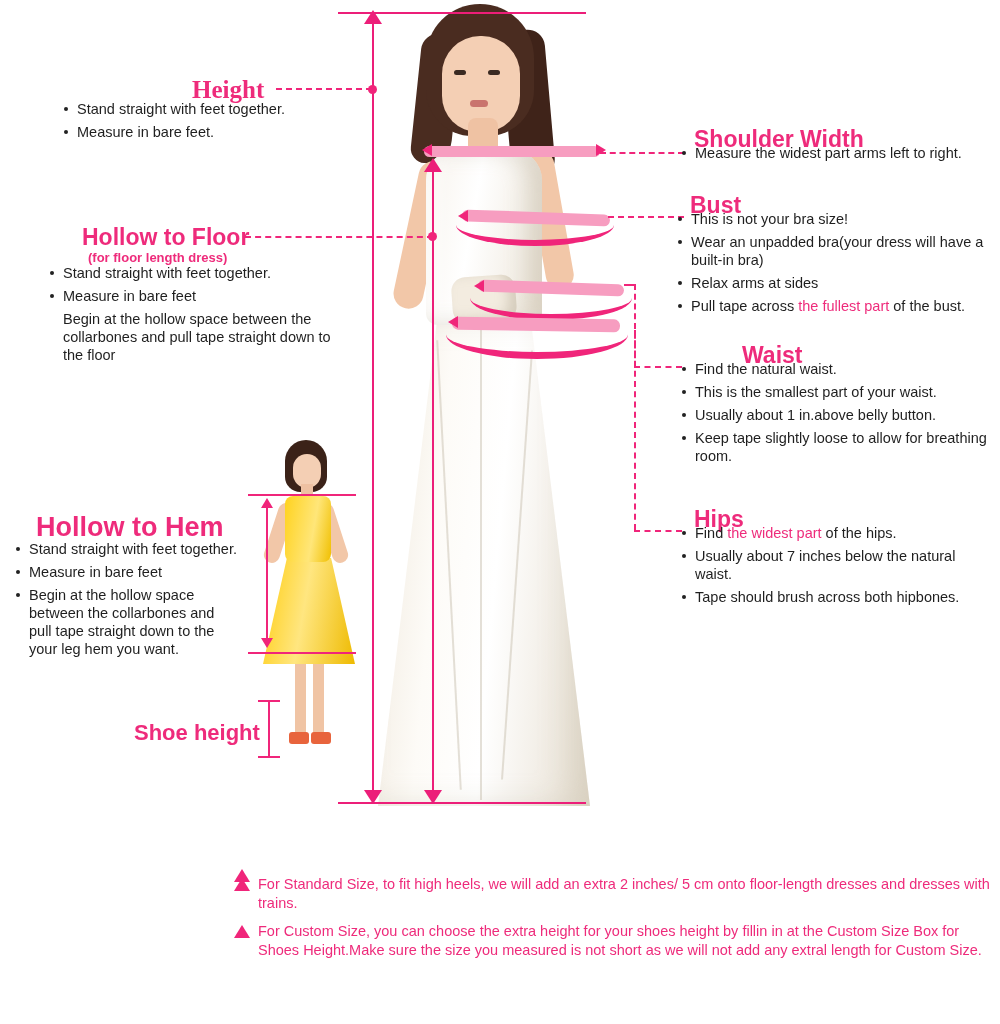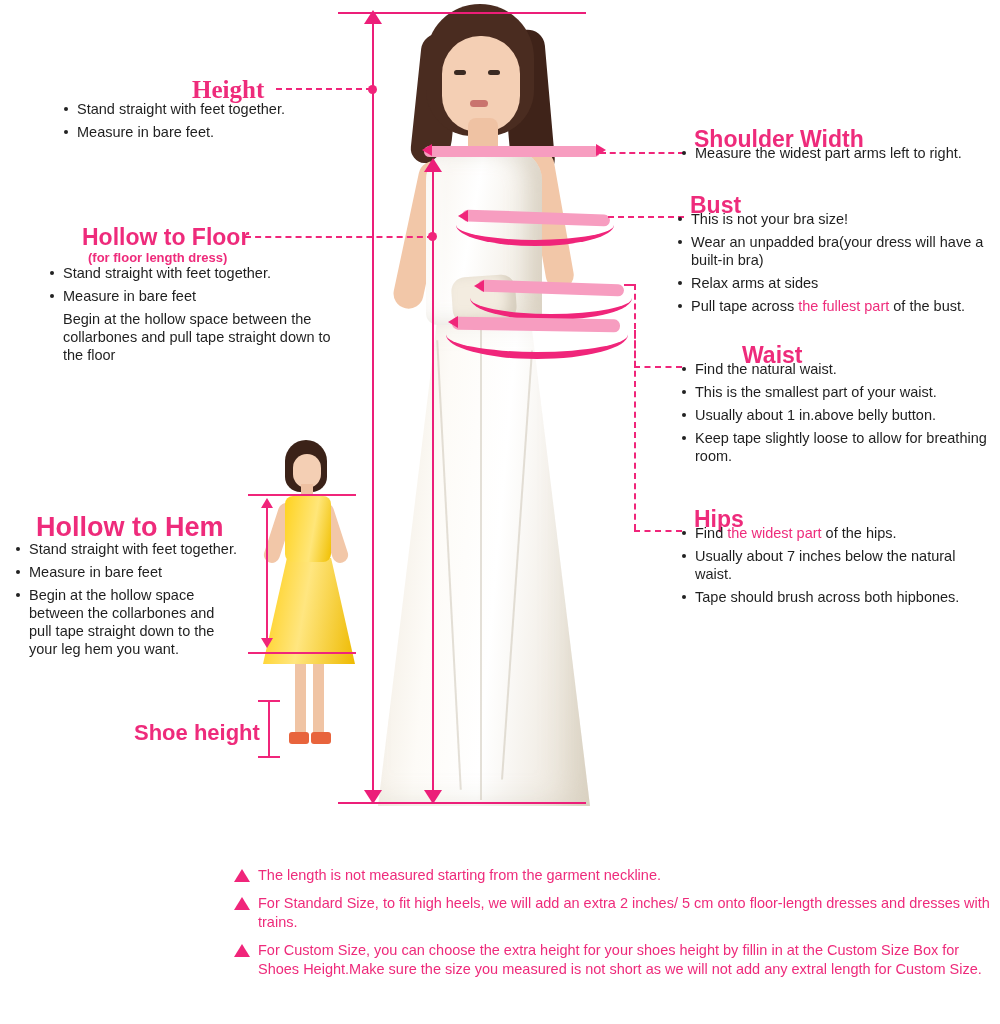--- a/index.html
+++ b/index.html
@@ -288,21 +288,20 @@
     <ul>
       <li>Find <span class="hl">the widest part</span> of the hips.</li>
       <li>Usually about 7 inches below the natural waist.</li>
       <li>Tape should brush across both hipbones.</li>
     </ul>
   </div>
 
   <div class="notes">
     <div class="note">
       <span class="tri"></span>
-      <span>The length is not measured starting from the garment neckline.</span>
     </div>
     <div class="note">
       <span class="tri"></span>
       <span>For Standard Size, to fit high heels, we will add an extra 2 inches/ 5  cm onto floor-length dresses and dresses with trains.</span>
     </div>
     <div class="note">
       <span class="tri"></span>
       <span>For Custom Size, you can choose the extra height for your shoes height by fillin in at the Custom Size Box for Shoes Height.Make sure the size you measured is not short as we will not add any extral length for Custom Size.</span>
     </div>
   </div>

